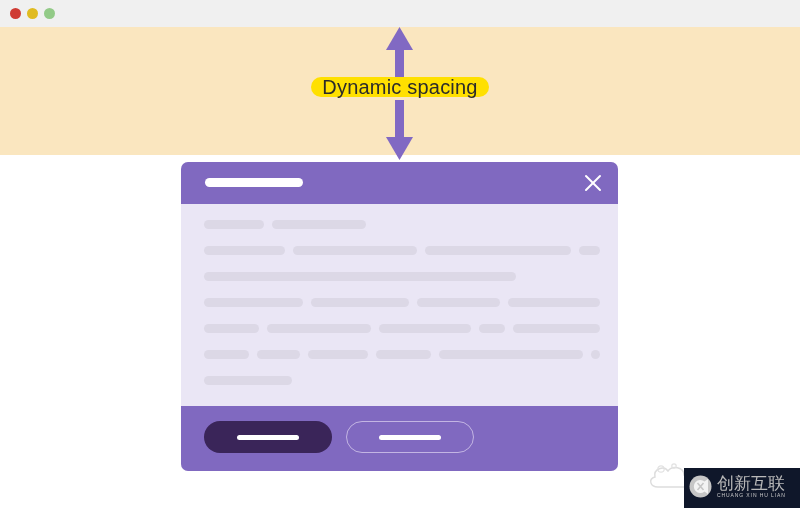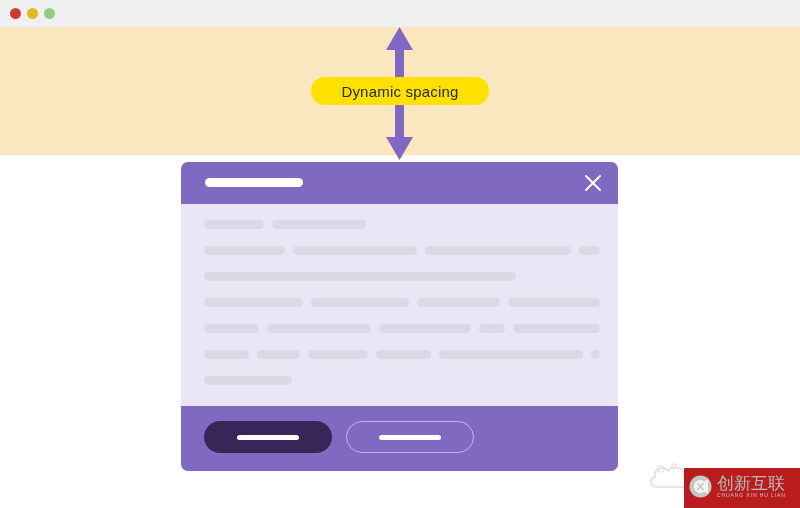--- a/index.html
+++ b/index.html
@@ -59,28 +59,28 @@
     height: 508px;
     pointer-events: none;
   }
 
   
   .spacing-pill {
     position: absolute;
     left: 311px;
     top: 77px;
     width: 178px;
-    height: 28px;
+    height: 20px;
     background: #ffe000;
     border-radius: 16px;
     display: flex;
     align-items: center;
     justify-content: center;
     color: #2b2b2b;
-    font-size: 15px;
+    font-size: 20px;
     letter-spacing: 0.2px;
   }
 
   
   .modal {
     position: absolute;
     left: 181px;
     top: 162px;
     width: 437px;
     height: 309px;
@@ -184,21 +184,21 @@
     top: 2px;
     width: 58px;
     height: 36px;
   }
   .wm-logo {
     position: absolute;
     left: 40px;
     top: 9px;
     width: 116px;
     height: 40px;
-    background: #b91c1c;
+    background: #0f172a;
   }
   .wm-logo-inner {
     position: absolute;
     left: 4px;
     top: 6px;
     display: flex;
     align-items: center;
   }
   .wm-mark {
     width: 25px;

